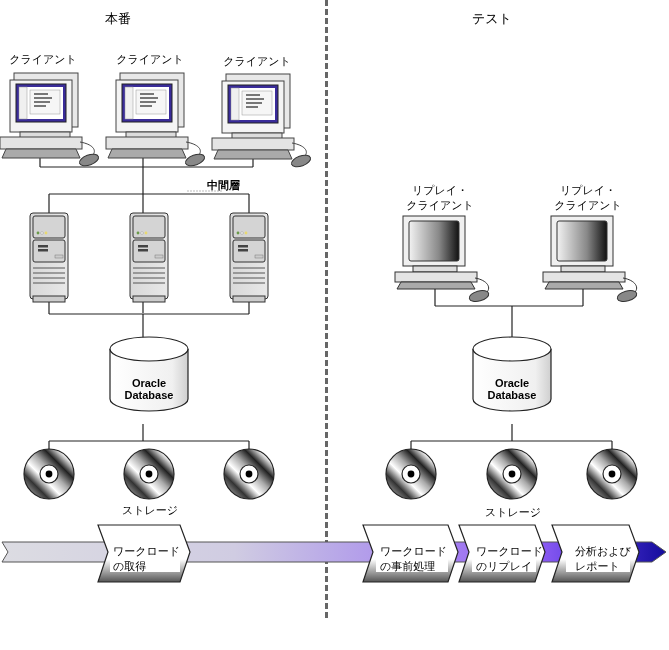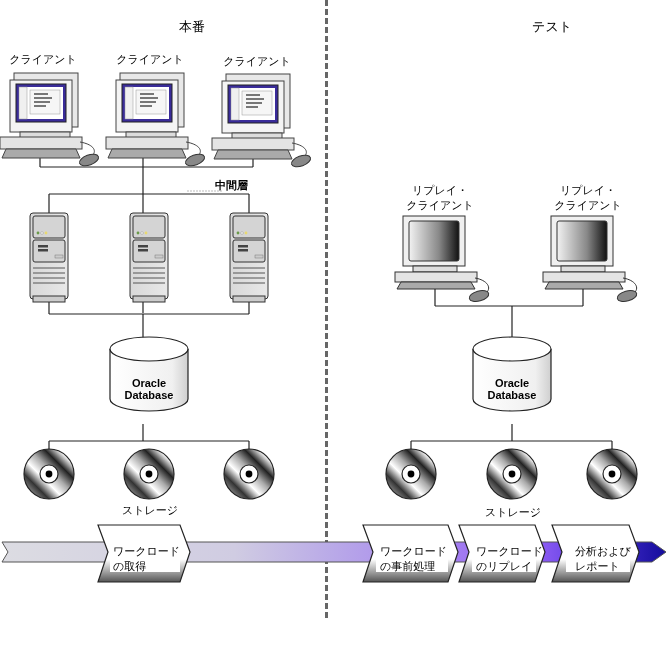--- a/index.html
+++ b/index.html
@@ -1,39 +1,39 @@
 <!DOCTYPE html>
 <html><head>
 <meta charset="utf-8">
 <style>
   html, body { margin:0; padding:0; background:#ffffff; }
   body { width:669px; height:650px; position:relative; overflow:hidden;
          font-family:"DejaVu Sans", sans-serif; color:#000; }
   .abs { position:absolute; }
-  .title { font-size:13px; text-align:right; width:100px;margin-top:8px; }
+  .title { font-size:13px; text-align:left; width:100px; }
   .label { font-size:11px; text-align:center; white-space:nowrap; }
   .divider { left:325px; top:0; width:0; height:618px; border-left:3px dashed #666; }
   svg.diagram { position:absolute; left:0; top:0; }
   .db-text { font-family:"Liberation Sans", sans-serif; font-weight:bold; font-size:11px; text-anchor:middle; }
   .step-text { font-size:11px; }
   .jp { font-family:"DejaVu Sans", sans-serif; }
 </style>
 </head>
 <body>
 
 <div class="abs title" style="left:105px; top:10px;">本番</div>
 <div class="abs title" style="left:472px; top:10px;">テスト</div>
 
 <div class="abs divider"></div>
 
 <div class="abs label" style="left:8px; top:52px; width:70px;">クライアント</div>
 <div class="abs label" style="left:115px; top:52px; width:70px;">クライアント</div>
 <div class="abs label" style="left:222px; top:54px; width:70px;">クライアント</div>
 
-<div class="abs label" style="left:215px; top:178px; font-weight:bold;">中間層</div>
+<div class="abs label" style="left:207px; top:178px; font-weight:bold;">中間層</div>
 
 <div class="abs label" style="left:400px; top:183px; width:80px; line-height:15px;">
   <div>リプレイ・</div>
   <div>クライアント</div>
 </div>
 <div class="abs label" style="left:548px; top:183px; width:80px; line-height:15px;">
   <div>リプレイ・</div>
   <div>クライアント</div>
 </div>
 

